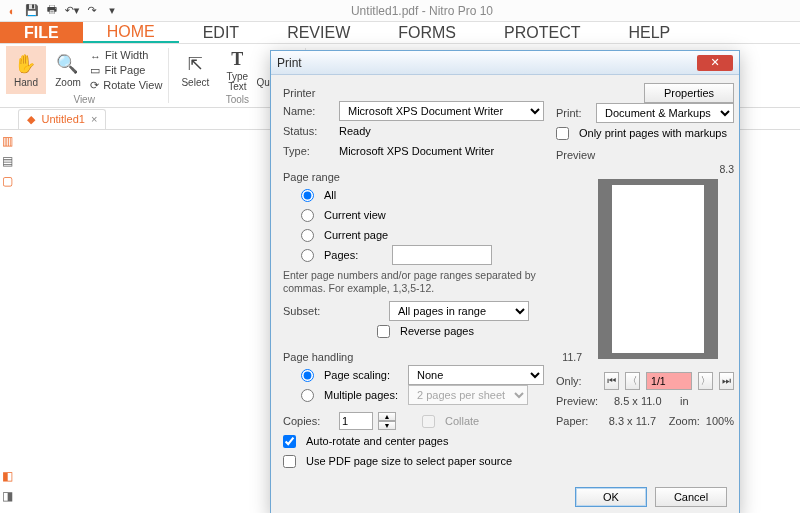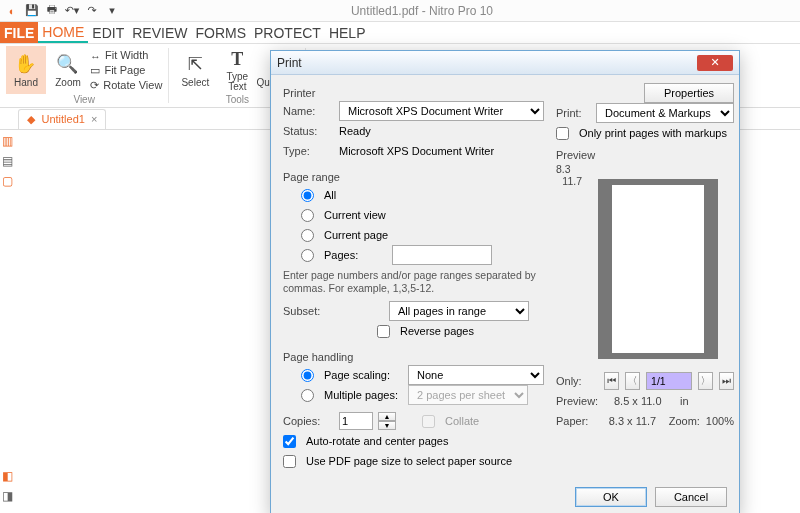--- a/index.html
+++ b/index.html
@@ -6,21 +6,21 @@
   body { background: #fff; width: 800px; height: 513px; overflow: hidden; position: relative; }
 
   
   .titlebar { height: 22px; background: #fcfcfc; display: flex; align-items: center; border-bottom: 1px solid #e0e0e0; }
   .qat { display: flex; gap: 4px; padding: 0 4px; align-items: center; }
   .qat .ic { width: 16px; height: 16px; display: flex; align-items: center; justify-content: center; color: #444; }
   .apptitle { flex: 1; text-align: center; color: #888; font-size: 12px; }
 
   
   .tabs { height: 22px; display: flex; align-items: stretch; background: #fff; border-bottom: 1px solid #e0e0e0; }
-  .tab { padding: 0 4px; display: flex; align-items: center; color: #444; font-size: 14px; cursor: pointer; }
+  .tab { padding: 0 24px; display: flex; align-items: center; color: #444; font-size: 16px; cursor: pointer; }
   .tab.file { background: #ed6c2d; color: #fff; font-weight: bold; }
   .tab.active { color: #ed6c2d; border-bottom: 2px solid #14b8a6; }
 
   
   .ribbon { height: 64px; background: #fff; display: flex; border-bottom: 1px solid #dcdcdc; }
   .group { display: flex; flex-direction: column; padding: 2px 6px; }
   .group-body { flex: 1; display: flex; align-items: center; gap: 2px; }
   .group-label { text-align: center; color: #888; font-size: 10px; padding-bottom: 2px; }
   .sep { width: 1px; background: #e5e5e5; margin: 4px 0; }
   .bigbtn { width: 40px; height: 48px; display: flex; flex-direction: column; align-items: center; justify-content: center; gap: 2px; color: #444; }
@@ -56,21 +56,21 @@
   .indent { padding-left: 18px; }
   .small-note { color: #555; font-size: 10.5px; line-height: 1.25; }
   .num { width: 34px; height: 18px; border: 1px solid #aaa; font-size: 11px; padding: 0 2px; }
   .cols { display: flex; gap: 12px; }
   .leftcol { flex: 1; }
   .rightcol { width: 178px; }
   .preview-box { width: 120px; height: 180px; background: #fff; border: 14px solid #777; border-top-width: 6px; border-bottom-width: 6px; margin: 4px auto; }
   .footer { display: flex; justify-content: flex-end; gap: 8px; padding: 8px 12px; }
   .mini { font-size: 10.5px; color: #444; }
   .navbtn { width: 18px; height: 18px; border: 1px solid #aaa; background: linear-gradient(#fff,#eaeaea); display: inline-flex; align-items: center; justify-content: center; font-size: 10px; }
-  .pagefield { width: 46px; height: 18px; border: 1px solid #aaa; background: #c4b5fd; font-size: 10.5px; text-align: left; padding: 0 4px; }
+  .pagefield { width: 46px; height: 18px; border: 1px solid #aaa; background: #fca5a5; font-size: 10.5px; text-align: left; padding: 0 4px; }
 </style>
 </head>
 <body>
 
 <div class="titlebar">
   <div class="qat">
     <span class="ic" style="color:#ed6c2d;">◐</span>
     <span class="ic">💾</span>
     <span class="ic">🖶</span>
     <span class="ic">↶▾</span>
@@ -253,22 +253,22 @@
         <div class="row" style="margin-top:0">
           <label class="lab" style="width:34px">Print:</label>
           <select class="sel" style="flex:1"><option>Document &amp; Markups</option></select>
         </div>
         <div class="row">
             <input type="checkbox" class="chk" style="">
             <span>Only print pages with markups</span>
           </div>
 
         <div class="section-title" style="margin-top:6px">Preview</div>
-        <div style="text-align:left" class="mini">8.3</div>
-        <div style="display:flex;align-items:flex-start">
+        <div style="text-align:right" class="mini">8.3</div>
+        <div style="display:flex;align-items:flex-end">
           <span class="mini" style="width:26px;text-align:right">11.7</span>
           <div class="preview-box"></div>
         </div>
 
         <div class="row mini" style="margin-top:8px">
           <span style="width:52px">Only:</span>
           <span class="navbtn">⏮</span>
           <span class="navbtn">〈</span>
           <input class="pagefield" value="1/1" style="">
           <span class="navbtn">〉</span>

